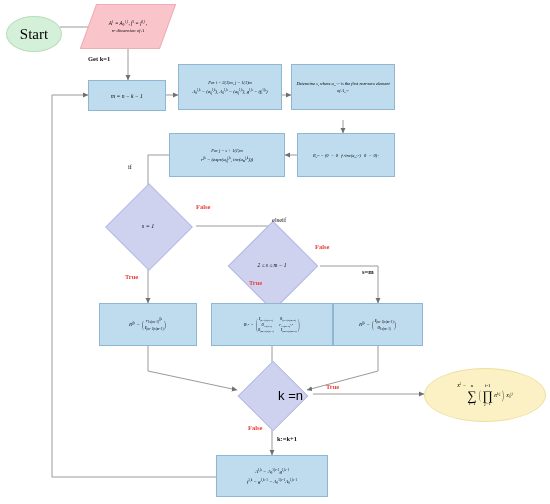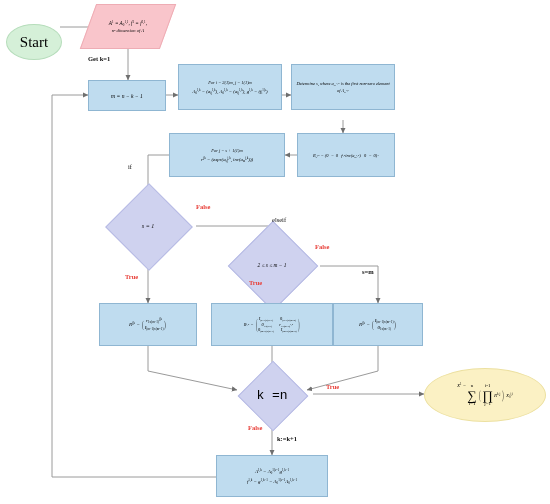--- a/index.html
+++ b/index.html
@@ -99,21 +99,21 @@
     <path d="M313,394 L424,394"></path>
 
     <path d="M272,418 L272,455"></path>
   </g>
 
   <g stroke="#9a9a9a" stroke-width="1" fill="none">
     <path d="M216,477 L52,477 L52,95 L88,95" marker-end="url(#ah)"></path>
   </g>
 </svg>
 
-<div class="node ellipse-start" style="left:6px;top:24px;width:56px;height:36px;">
+<div class="node ellipse-start" style="left:6px;top:16px;width:56px;height:36px;">
   <span style="font-size:15px;">Start</span>
 </div>
 
 <div class="node para" style="left:88px;top:4px;width:80px;height:45px;">
   <div class="para-inner">
     <div class="m" style="font-size:5.2px;line-height:1.6;">
       A<sup>1</sup> = A<sub>0</sub><sup>1,1</sup>, f<sup>1</sup> = f<sup>1,1</sup>,
     </div>
     <div class="m" style="font-size:4.6px;line-height:1.6;">
       n- dimension of A
@@ -227,21 +227,21 @@
           </span>
       </span>
       <span class="par">)</span>
     </span>
   </span>
 </div>
 
 <div class="diamond-wrap" style="left:232px;top:371px;width:80px;height:48px;">
   <div class="diamond-shape" style="left:16px;top:0px;width:48px;height:48px;"></div>
   <div class="diamond-label">
-    <span style="font-size:13px;font-family:Liberation Mono, monospace;">k =n</span>
+    <span style="font-size:13px;font-family:Liberation Sans, sans-serif;padding-left:37px;">k =n</span>
   </div>
 </div>
 
 <div class="node ellipse-end" style="left:424px;top:368px;width:122px;height:54px;">
   <span style="font-size:5px;">
     <span class="m">X<sup>1</sup> =</span>
     <span class="sumwrap">
       <span class="bigop">
         <span>n</span>
         <span class="glyph">∑</span>

